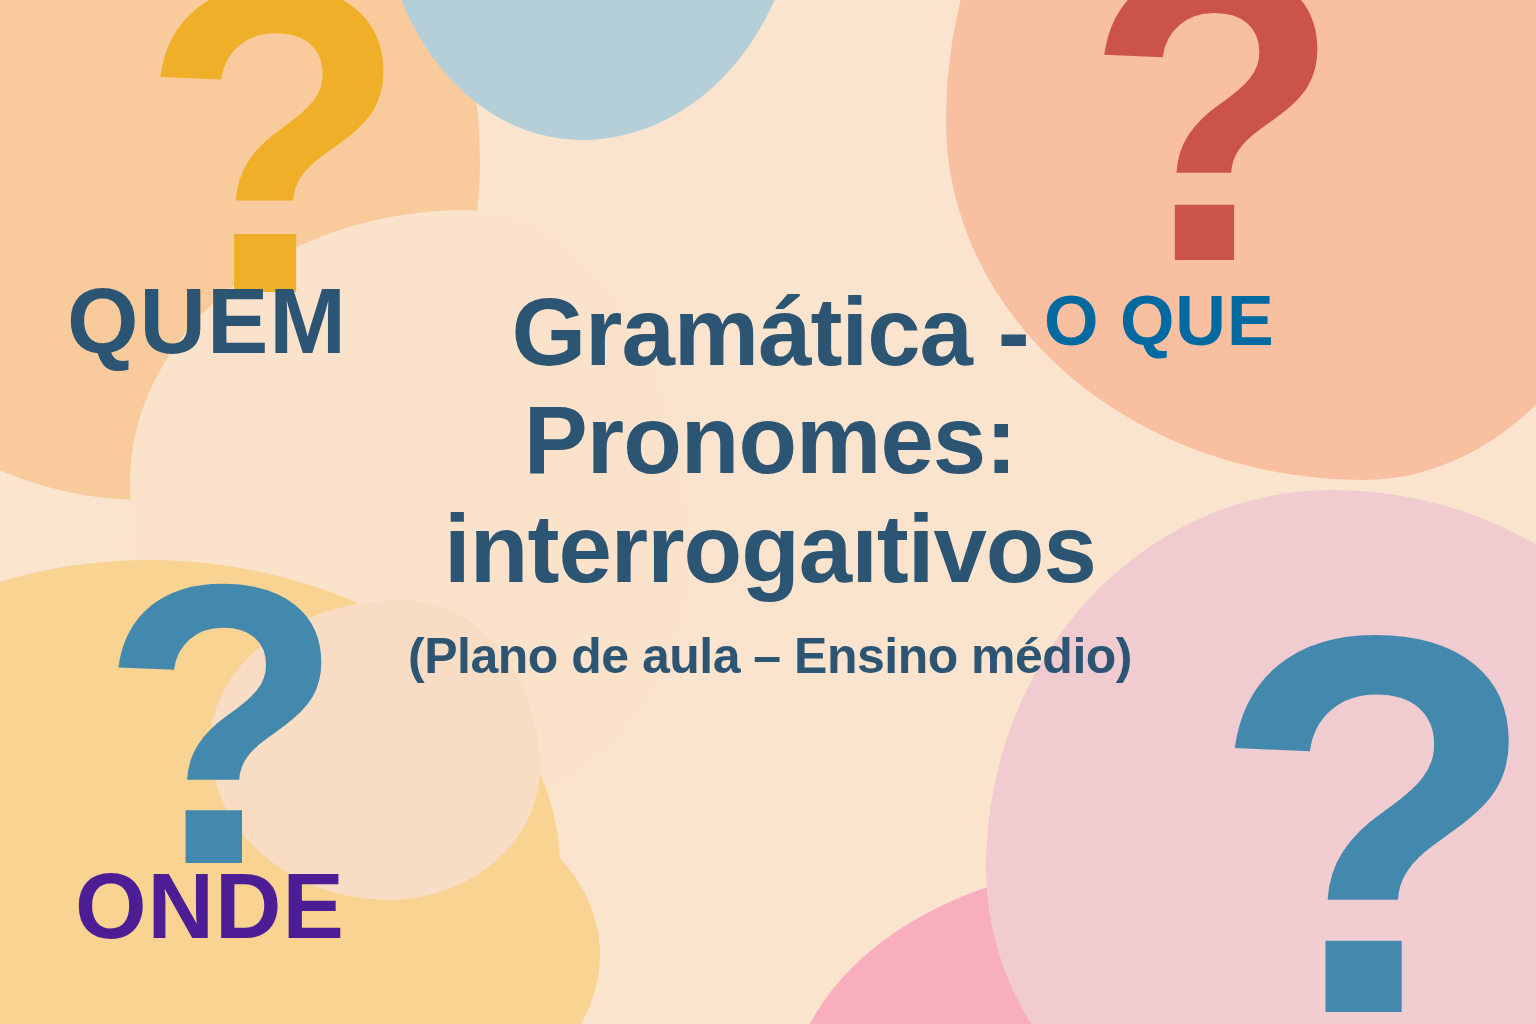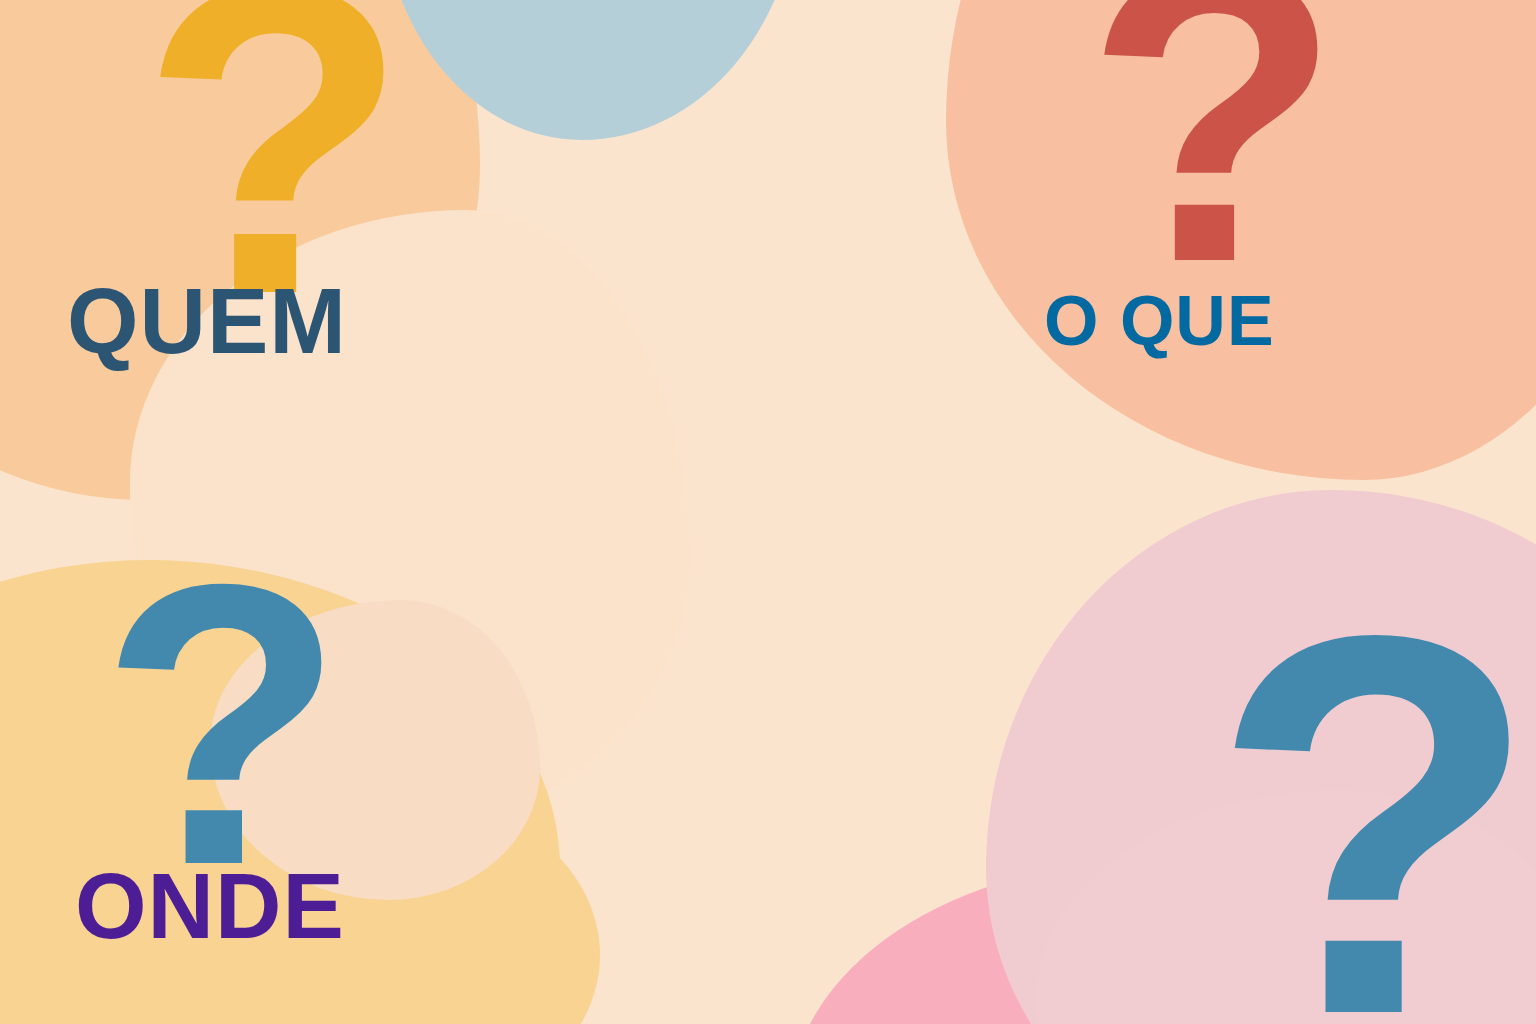--- a/index.html
+++ b/index.html
@@ -237,15 +237,21 @@
 
   <div class="qmark qmark-yellow">?</div>
   <div class="qmark qmark-red">?</div>
   <div class="qmark qmark-blue-left">?</div>
   <div class="qmark qmark-blue-right">?</div>
 
   <div class="corner-word word-quem">QUEM</div>
   <div class="corner-word word-oque">O QUE</div>
   <div class="corner-word word-onde">ONDE</div>
 
+  <div class="title-block">
+    <div class="title-line">Gramática -</div>
+    <div class="title-line">Pronomes:</div>
+    <div class="title-line">interrogaıtivos</div>
+    <div class="subtitle">(Plano de aula – Ensino médio)</div>
+  </div>
 
   <div class="grain"></div>
 </div>
 
 </body></html>

